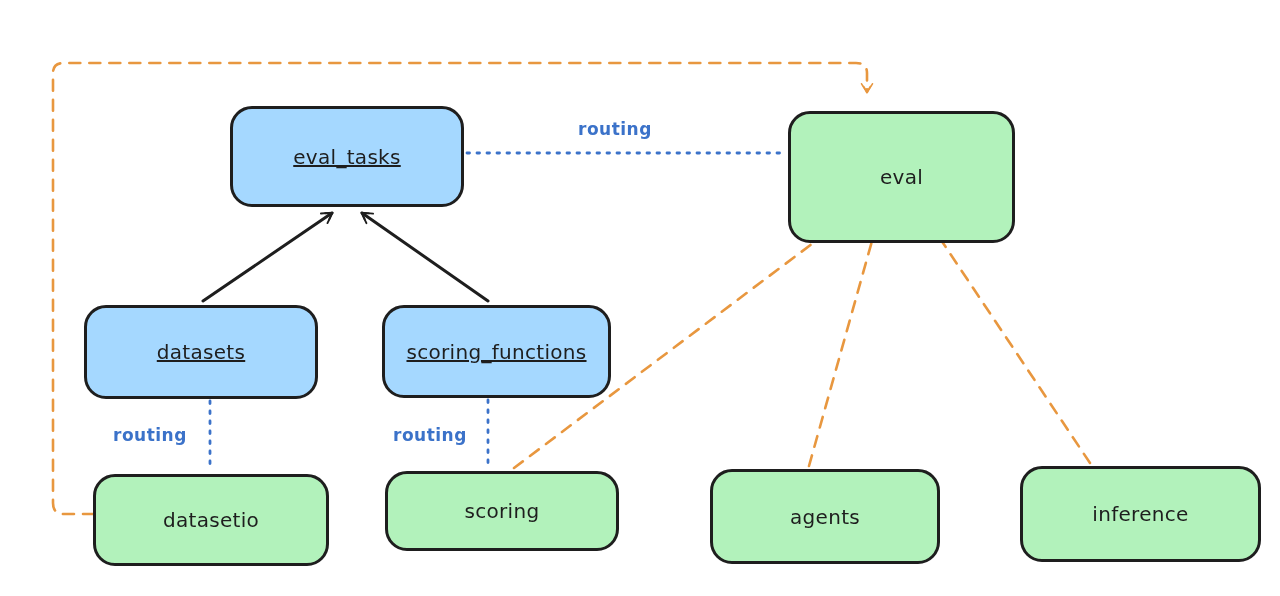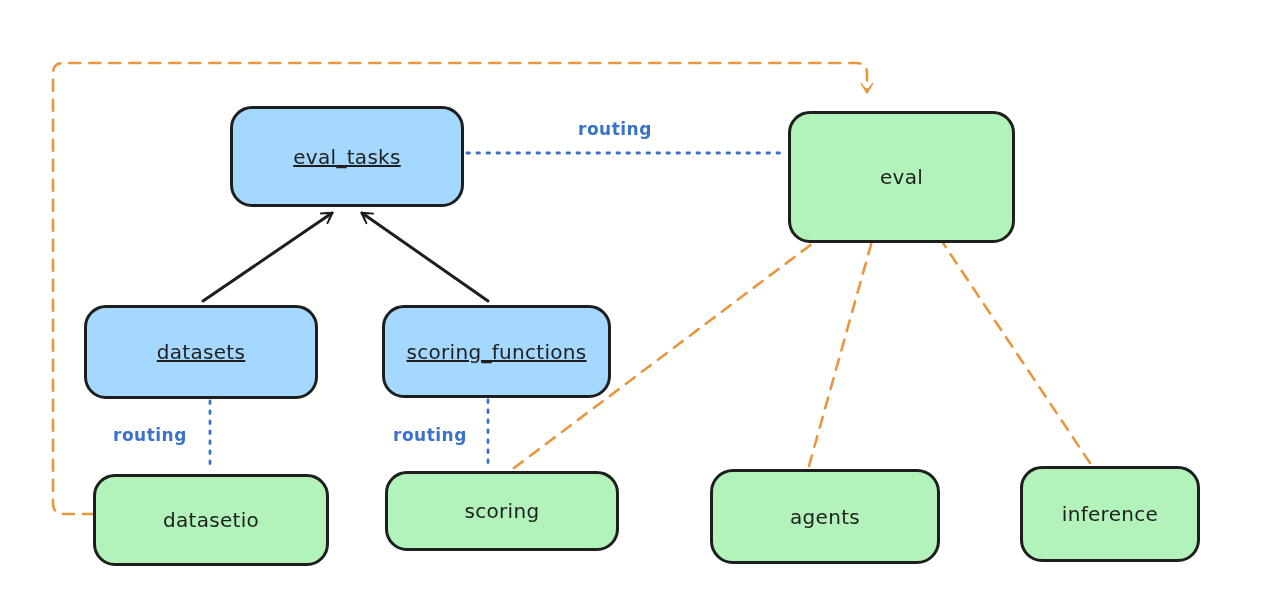--- a/index.html
+++ b/index.html
@@ -61,22 +61,22 @@
   }
   .node.blue  { background: var(--blue-fill); text-decoration: underline; }
   .node.green { background: var(--green-fill); }
 
   #node-eval-tasks        { left: 230px; top: 106px; width: 234px; height: 101px; }
   #node-eval              { left: 788px; top: 103px; width: 227px; height: 132px; margin-top: 8px; }
   #node-datasets          { left:  84px; top: 305px; width: 234px; height:  94px; }
   #node-scoring-functions { left: 382px; top: 305px; width: 229px; height:  93px; }
   #node-datasetio         { left:  93px; top: 474px; width: 236px; height:  92px; }
   #node-scoring           { left: 385px; top: 471px; width: 234px; height:  80px; }
-  #node-agents            { left: 710px; top: 469px; width: 230px; height:  95px; border-radius: 23px; }
-  #node-inference         { left: 1020px; top: 466px; width: 180px; height:  96px; }
+  #node-agents            { left: 710px; top: 469px; width: 230px; height:  95px; }
+  #node-inference         { left: 1020px; top: 466px; width: 241px; height:  96px; }
 
   .edge-label {
     position: absolute;
     color: var(--blue);
     font-size: 17px;
     font-weight: 600;
     letter-spacing: 0.5px;
   }
   #label-routing-top  { left: 578px; top: 119px; }
   #label-routing-left { left: 113px; top: 425px; }

